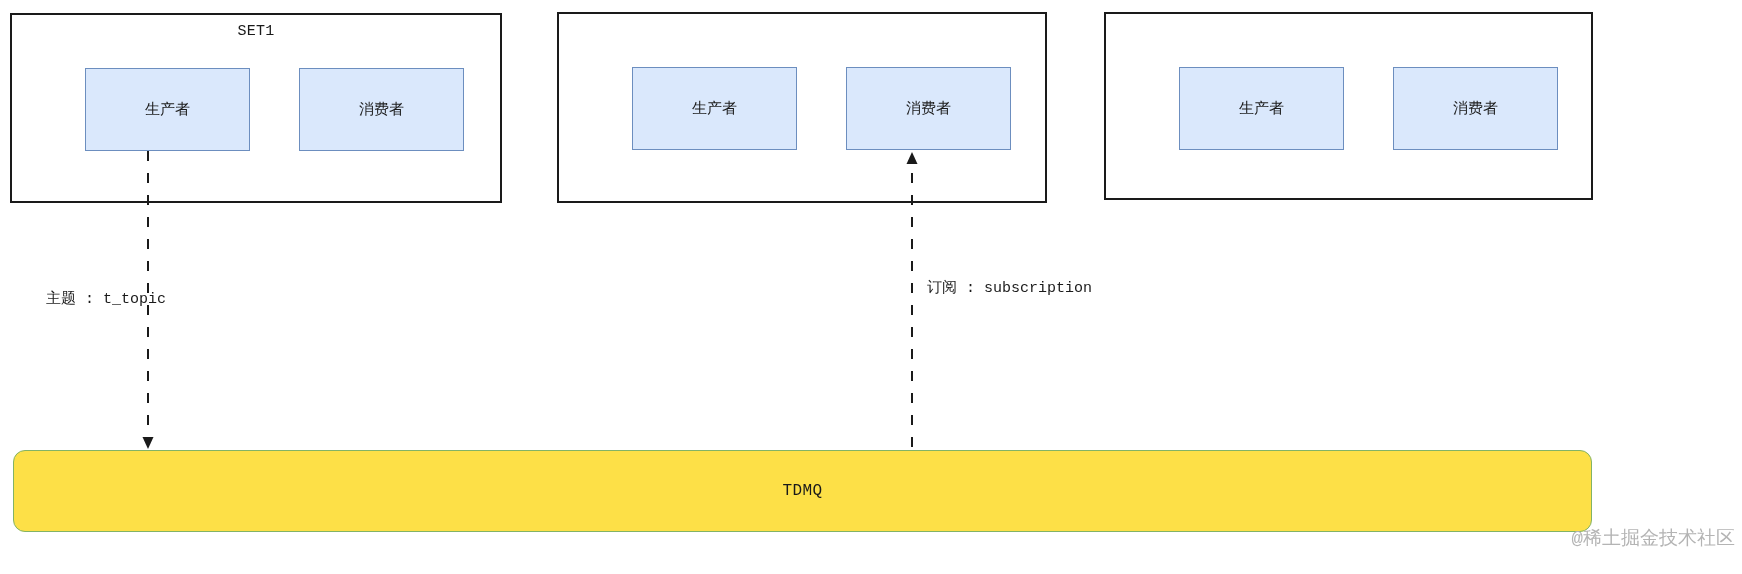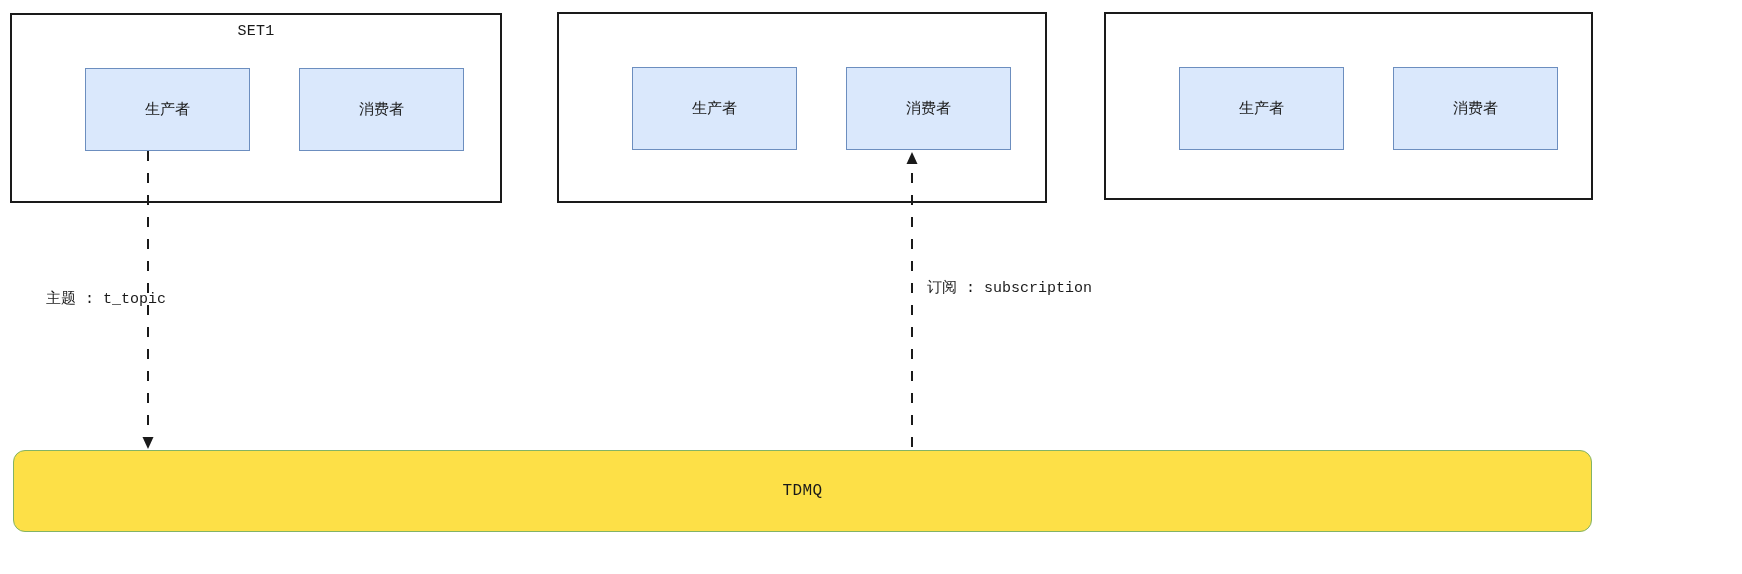--- a/index.html
+++ b/index.html
@@ -128,14 +128,15 @@
     </g>
   </svg>
 
   <div class="edge-label topic">主题 : t_topic</div>
   <div class="edge-label subscription">订阅 : subscription</div>
 
   <div class="queue-bar">
     <span>TDMQ</span>
   </div>
 
+  <div class="watermark">@稀土掘金技术社区</div>
 
 </div>
 
 </body></html>

